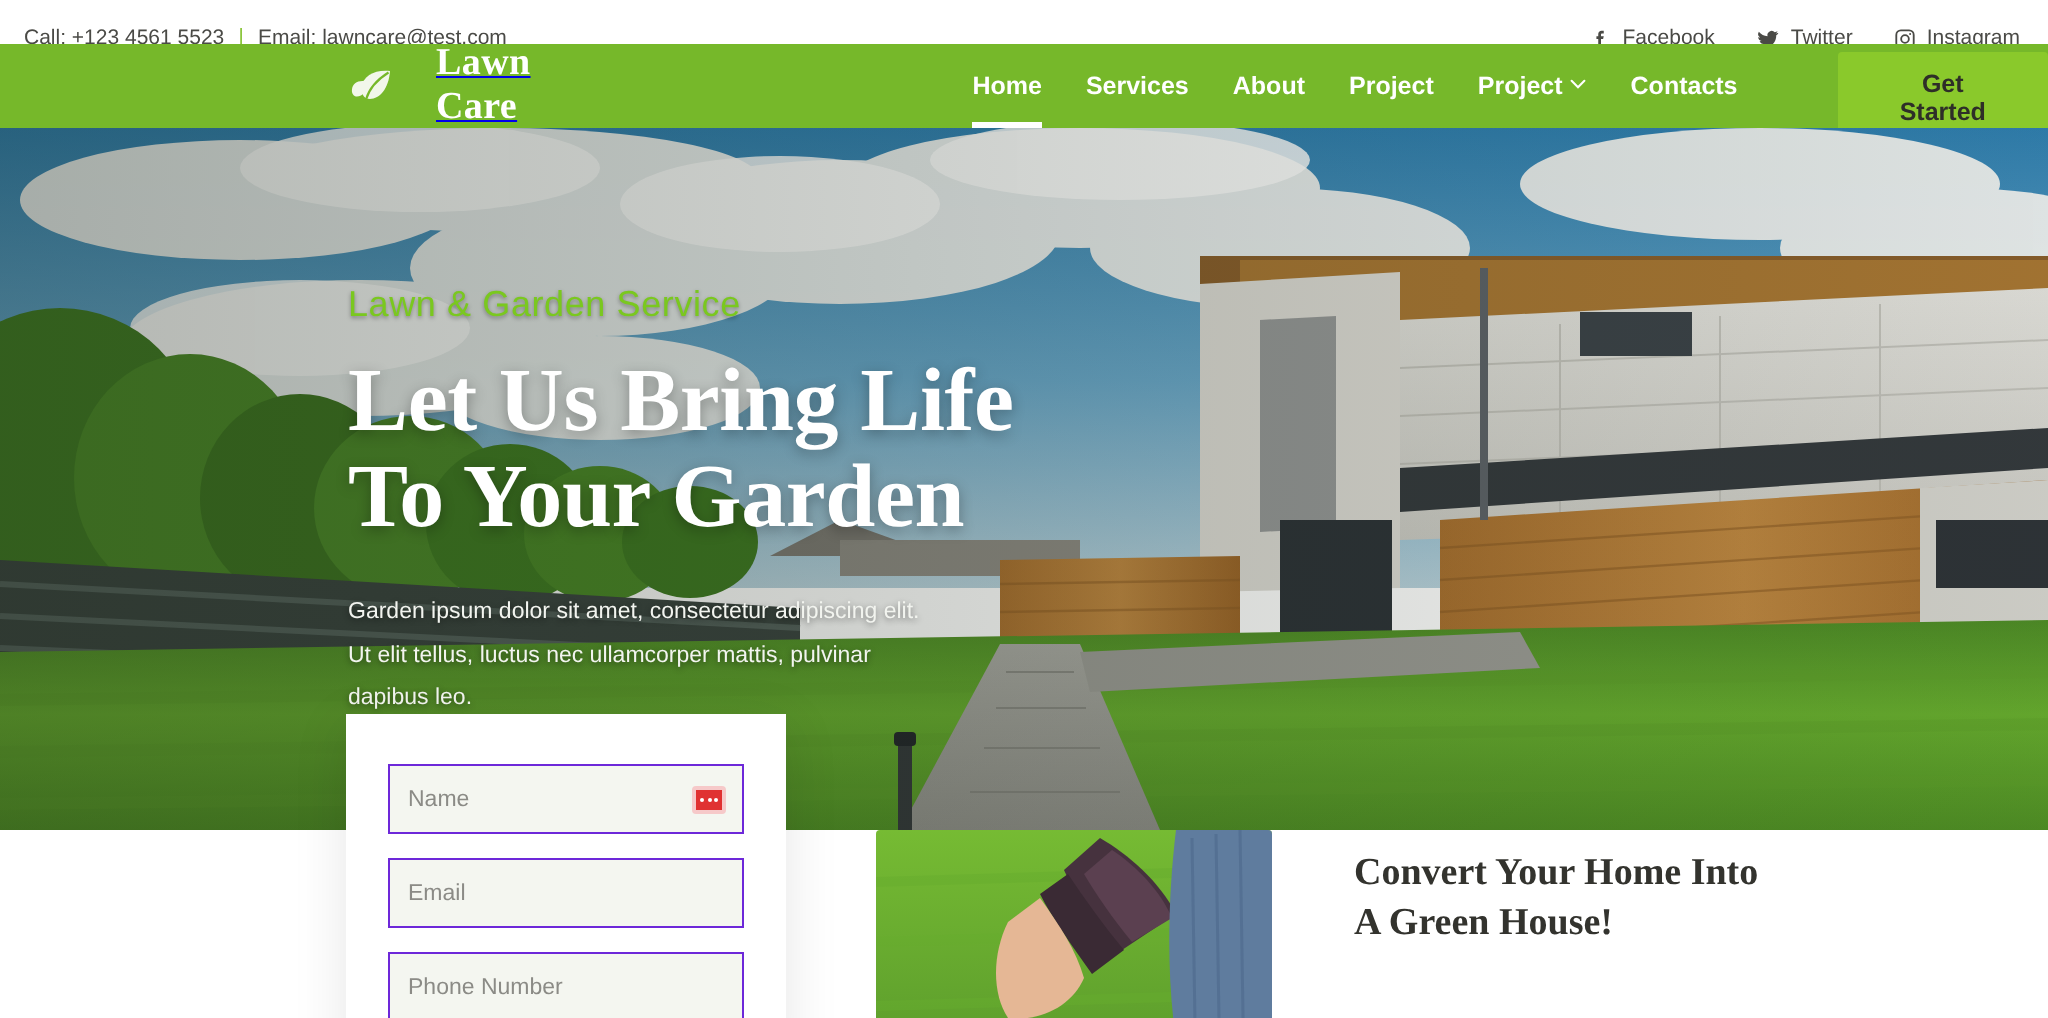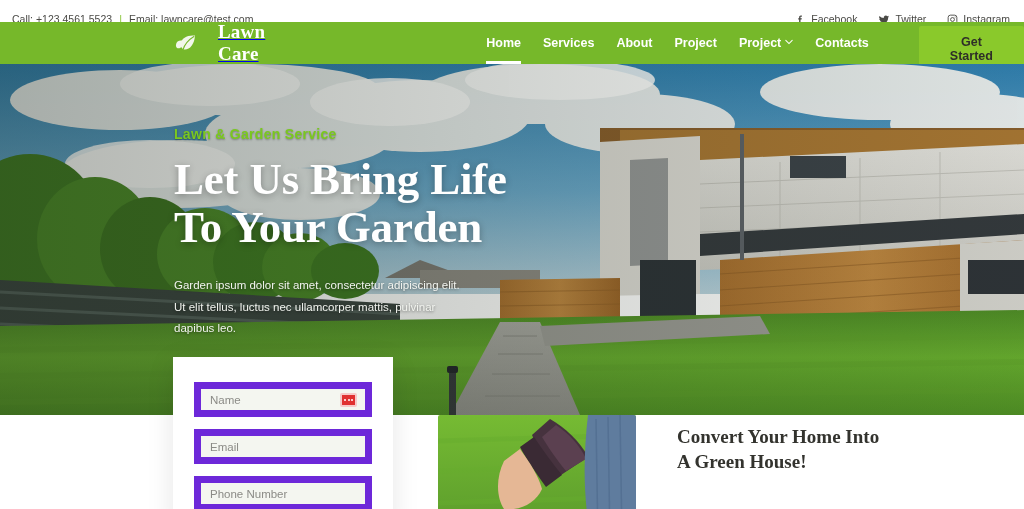--- a/index.html
+++ b/index.html
@@ -95,24 +95,25 @@
   .hero-tint {
     position: absolute; inset: 0;
     background: linear-gradient(to right, rgba(25,35,20,.32) 0%, rgba(25,35,20,.20) 45%, rgba(25,35,20,.06) 100%);
   }
   .hero-inner {
     position: absolute; left: 174px; top: 62px;
     width: 560px;
   }
   .eyebrow {
     color: #7ac81f;
-    font-size: 14px; font-weight: 700;
+    font-size: 18px; font-weight: 400;
     letter-spacing: .3px;
     margin-bottom: 13px;
     text-shadow: 0 1px 2px rgba(0,0,0,.35);
+    margin-top: 16px;
   }
   .hero-title {
     color: #ffffff;
     font-family: "Liberation Serif", serif;
     font-weight: 700;
     font-size: 45px;
     line-height: 1.07;
     letter-spacing: -.2px;
     text-shadow: 0 2px 7px rgba(0,0,0,.30);
   }
@@ -131,21 +132,21 @@
     left: 173px; top: 357px;
     width: 220px;
     background: #ffffff;
     padding: 25px 21px 20px 21px;
     box-shadow: 0 6px 26px rgba(0,0,0,.10);
     z-index: 6;
   }
   .field {
     position: relative;
     background: #f4f6f0;
-    border: 7px solid #6d28d9;
+    border: 1px solid #6d28d9;
     height: 35px;
     display: flex; align-items: center;
     padding: 0 9px;
     margin-bottom: 12px;
   }
   .field:last-child { margin-bottom: 0; }
   .field input {
     border: none; background: transparent; outline: none;
     width: 100%;
     font-family: "Liberation Sans", sans-serif;

